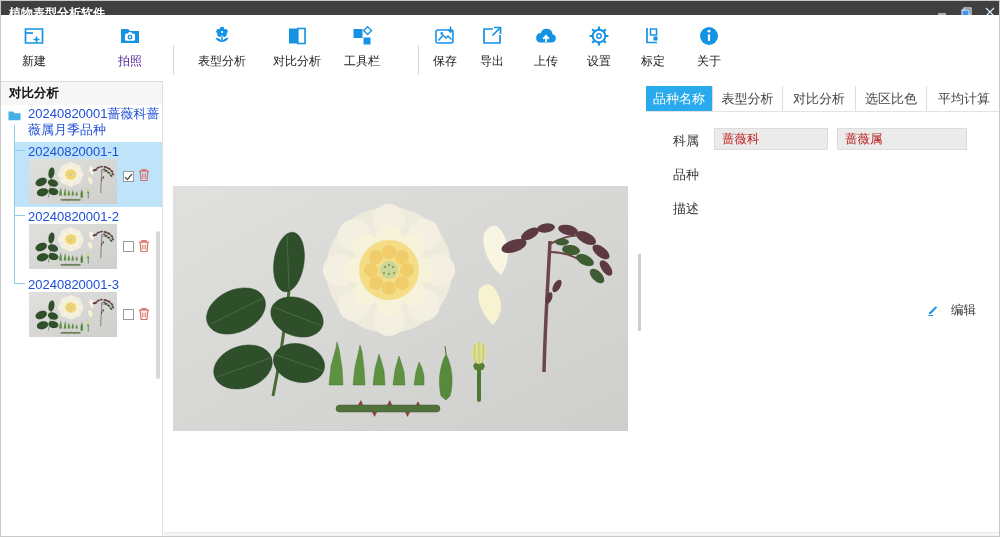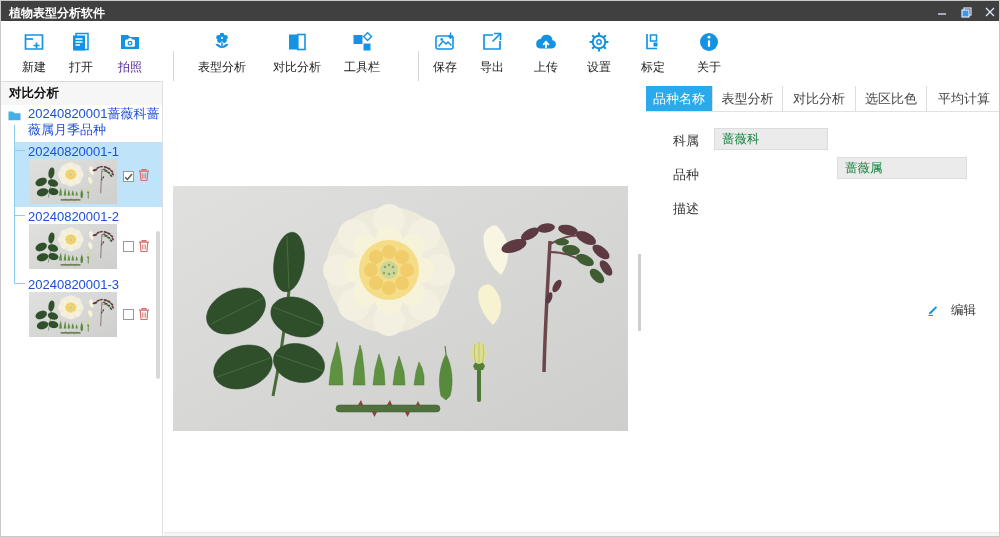--- a/index.html
+++ b/index.html
@@ -5,21 +5,21 @@
   html,body{margin:0;padding:0;background:#fff;}
   .app{position:relative;width:1000px;height:537px;overflow:hidden;
        font-family:"Liberation Sans","DejaVu Sans",sans-serif;background:#fff;
        border:1px solid #c9c9c9;box-sizing:border-box;}
   .abs{position:absolute;}
   
   .titlebar{position:absolute;left:0;top:0;width:100%;height:22px;background:#404040;}
   .title{position:absolute;left:8px;top:4px;font-size:12px;font-weight:700;color:#fff;}
   .winbtn{position:absolute;top:0;width:22px;height:22px;display:flex;align-items:center;justify-content:center;color:#dceafc;font-size:12px;cursor:pointer;}
   
-  .toolbar{position:absolute;left:0;top:20px;width:100%;height:58px;background:#fff;}
+  .toolbar{position:absolute;left:0;top:14px;width:100%;height:58px;background:#fff;}
   .tool{position:absolute;top:8px;height:50px;display:flex;flex-direction:column;align-items:center;cursor:pointer;}
   .tool .ticon{height:26px;display:flex;align-items:center;justify-content:center;}
   .tool .tlabel{margin-top:4px;font-size:12px;color:#222;white-space:nowrap;}
   .tool.active .tlabel{color:#4c1d95;}
   .vsep{position:absolute;top:30px;width:1px;height:30px;background:#d5d5d5;}
   
   .sidebar{position:absolute;left:0;top:80px;width:162px;height:457px;background:#fff;border-top:1px solid #dcdcdc;border-right:1px solid #e0e0e0;box-sizing:border-box;}
   .sb-header{position:absolute;left:0;top:0;width:100%;height:23px;background:#f6f6f6;font-size:12.5px;font-weight:700;color:#111;line-height:23px;padding-left:8px;box-sizing:border-box;}
   .treeline{position:absolute;background:#8ccdef;}
   .node-label{position:absolute;font-size:13px;color:#1d4ed8;cursor:pointer;line-height:16px;}
@@ -30,21 +30,21 @@
   .sb-scroll{position:absolute;left:155px;width:4px;background:#d8d8d8;border-radius:2px;cursor:pointer;}
   
   .photo-wrap{position:absolute;left:172px;top:185px;width:455px;height:245px;}
   .splitter{position:absolute;left:637px;top:253px;width:3px;height:77px;background:#cfcfcf;cursor:col-resize;}
   .hscroll{position:absolute;left:163px;top:531px;width:837px;height:6px;background:#f5f5f5;border-top:1px solid #ebebeb;box-sizing:border-box;cursor:pointer;}
   
   .tab{position:absolute;top:85px;height:25px;display:flex;align-items:center;justify-content:center;font-size:13px;color:#444;background:#fff;border-left:1px solid #ddd;box-sizing:border-box;cursor:pointer;white-space:nowrap;}
   .tab.active{background:#29aaec;color:#fff;border-left:none;}
   .tabs-underline{position:absolute;left:645px;top:110px;width:355px;height:1px;background:#e2e2e2;}
   .flabel{position:absolute;font-size:13px;color:#333;}
-  .finput{position:absolute;height:22px;background:#ebebeb;border:1px solid #dcdcdc;box-sizing:border-box;font-family:inherit;font-size:12.5px;color:#15803d;padding:0 7px;outline:none;}
+  .finput{position:absolute;height:22px;background:#ebebeb;border:1px solid #dcdcdc;box-sizing:border-box;font-family:inherit;font-size:12.5px;color:#b91c1c;padding:0 7px;outline:none;}
   .edit-link{position:absolute;display:flex;align-items:center;gap:13px;font-size:12.5px;color:#333;cursor:pointer;}
 </style>
 </head>
 <body>
 
 <svg width="0" height="0" style="position:absolute">
   <defs>
     <linearGradient id="pbg" x1="0" y1="0" x2="1" y2="1">
       <stop offset="0" stop-color="#e0e0de"></stop>
         <stop offset="1" stop-color="#cecfcc"></stop>
@@ -193,30 +193,20 @@
     <div class="tool" style="left:9px;width:48px;">
       <span class="ticon">
         <svg width="24" height="24" viewBox="0 0 24 24">
             <path d="M3.5 5 h17 v14 h-17 z" fill="none" stroke="#1593e3" stroke-width="1.7"></path>
             <path d="M3.5 9 H11" stroke="#1593e3" stroke-width="1.7"></path>
             <path d="M14.5 12.5 v6 M11.5 15.5 h6" stroke="#1593e3" stroke-width="1.7"></path>
           </svg>
       </span>
       <span class="tlabel">新建</span>
     </div>
-    <div class="tool" style="left:56px;width:48px;">
-      <span class="ticon">
-        <svg width="24" height="24" viewBox="0 0 24 24">
-            <rect x="7" y="3.5" width="12" height="16" fill="none" stroke="#1593e3" stroke-width="1.5"></rect>
-            <rect x="4" y="5.5" width="12" height="15" fill="#1593e3"></rect>
-            <path d="M6.5 9 h7 M6.5 12 h7 M6.5 15 h4.5" stroke="#fff" stroke-width="1.3"></path>
-          </svg>
-      </span>
-      <span class="tlabel">打开</span>
-    </div>
     <div class="tool active" style="left:105px;width:48px;">
       <span class="ticon">
         <svg width="24" height="24" viewBox="0 0 24 24">
             <path d="M3 5 h7 l2 2 h9 v12 h-18 z" fill="#1593e3"></path>
             <rect x="7" y="9.6" width="10" height="7.2" rx="1.5" fill="#fff"></rect>
             <rect x="10.4" y="8.2" width="3.2" height="1.8" fill="#fff"></rect>
             <circle cx="12" cy="13.2" r="2.4" fill="#1593e3"></circle>
             <circle cx="12" cy="13.2" r="1.1" fill="#fff"></circle>
           </svg>
       </span>
@@ -388,21 +378,21 @@
 
   <div class="tabs-underline"></div>
   <div class="tab active" style="left:645px;width:66px;">品种名称</div>
   <div class="tab" style="left:711px;width:70px;">表型分析</div>
   <div class="tab" style="left:781px;width:73px;">对比分析</div>
   <div class="tab" style="left:854px;width:71px;">选区比色</div>
   <div class="tab" style="left:925px;width:75px;">平均计算</div>
 
   <span class="flabel" style="left:672px;top:131px;">科属</span>
   <input class="finput" style="left: 713px; top: 127px; width: 114px;" value="蔷薇科">
-  <input class="finput" style="left: 836px; top: 127px; width: 130px; margin-top: 29px;" value="蔷薇属">
+  <input class="finput" style="left: 836px; top: 127px; width: 130px;" value="蔷薇属">
 
   <span class="flabel" style="left:672px;top:165px;">品种</span>
 
   <span class="flabel" style="left:672px;top:199px;">描述</span>
 
   <div class="edit-link" style="left:926px;top:301px;">
     <svg width="11" height="11">
       <path d="M8.8 1.2 L10.2 2.6 L4 8.8 L1.8 9.5 L2.5 7.3 Z" fill="#1593e3"></path>
       <path d="M1.5 10.5 H6" stroke="#1593e3" stroke-width="1"></path>
     </svg>

